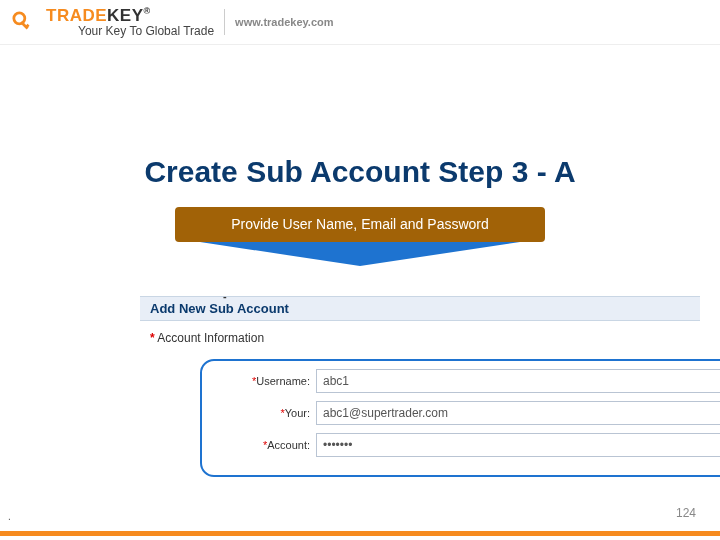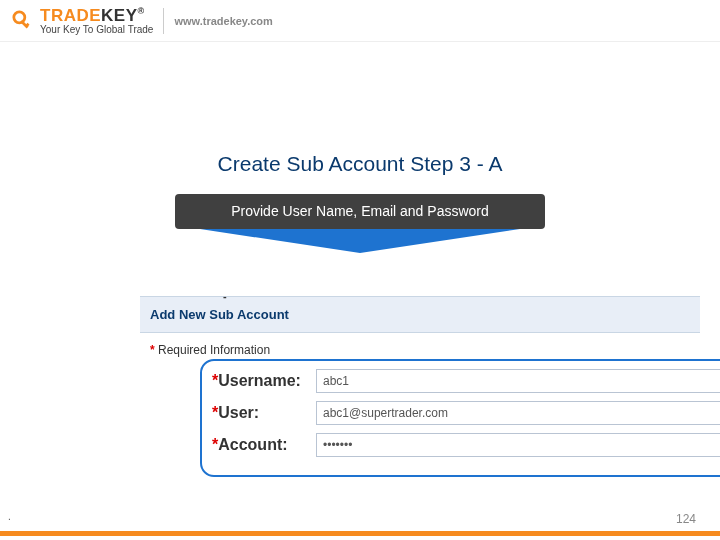--- a/index.html
+++ b/index.html
@@ -13,61 +13,62 @@
   }
   .header {
     display: flex;
     align-items: center;
     padding: 6px 12px;
     border-bottom: 1px solid #eee;
   }
   .logo {
     display: flex;
     align-items: center;
-    gap: 6px;
+    gap: 12px;
   }
   .logo-key {
     width: 22px; height: 22px;
   }
   .logo-text {
     font-weight: bold;
     font-size: 17px;
     letter-spacing: 0.5px;
   }
   .logo-text .tk-trade { color: #f68b1f; }
   .logo-text .tk-key { color: #333; }
   .logo-text .tk-r { font-size: 9px; vertical-align: super; color: #333; }
   .logo-sub {
-    font-size: 10px;
+    font-size: 12px;
     color: #444;
     margin-top: -2px;
+    margin-left: 32px;
   }
   .header-divider {
     width: 1px; height: 26px; background: #ccc;
     margin: 0 10px;
   }
   .header-url {
     font-size: 11px;
     color: #888;
     font-weight: bold;
   }
   .slide-title {
     text-align: center;
-    font-size: 21px;
-    font-weight: normal;
+    font-size: 30px;
+    font-weight: bold;
     color: #0b3a6d;
     margin-top: 110px;
   }
   .callout-wrap {
     position: relative;
     width: 370px;
     margin: 18px auto 0 auto;
   }
   .callout {
-    background: #404040;
+    background: #a16207;
     color: #fff;
     font-size: 14px;
     text-align: center;
     padding: 8px 14px;
     border-radius: 4px;
     line-height: 1.35;
   }
   .callout-arrow {
     width: 0; height: 0;
     border-left: 160px solid transparent;
@@ -88,21 +89,21 @@
     top: -7px;
     font-size: 11px;
     font-weight: bold;
     color: #333;
   }
   .form-header {
     background: #e8eef7;
     color: #0b3a6d;
     font-weight: bold;
     font-size: 13px;
-    padding: 10px 10px;
+    padding: 4px 10px;
     border-bottom: 1px solid #c9d6e4;
   }
   .req-note {
     font-size: 12px;
     padding: 10px 10px 8px 10px;
     color: #333;
   }
   .req-note .star { color: #d00; font-weight: bold; }
   .highlight-box {
     position: absolute;
@@ -114,40 +115,40 @@
     border-radius: 14px;
     padding: 8px 10px;
   }
   .field-row {
     display: flex;
     align-items: center;
     margin-bottom: 8px;
   }
   .field-label {
     width: 104px;
-    text-align: left;
-    font-size: 16px;
+    text-align: right;
+    font-size: 11px;
     color: #333;
-    font-weight: bold;
+    font-weight: normal;
     padding-right: 6px;
   }
   .field-label .star { color: #d00; }
   .field-input {
     flex: 1;
     height: 24px;
     border: 1px solid #b9c4d3;
     font-size: 12px;
     padding: 0 6px;
     color: #555;
     background: #fff;
   }
   .page-num {
     position: absolute;
     right: 24px;
-    bottom: 14px;
+    bottom: 20px;
     font-size: 12px;
     color: #888;
   }
   .dot {
     position: absolute;
     left: 8px;
     bottom: 18px;
     font-size: 10px;
     color: #555;
   }
@@ -185,30 +186,30 @@
   <div class="callout">
     <div>Provide User Name, Email  and Password</div>
   </div>
   <div class="callout-arrow"></div>
 </div>
 
 <div class="form-panel">
   <div class="form-tick">-</div>
   <div class="form-header">Add New Sub Account</div>
   <div class="req-note">
-    <span class="star">*</span><span> Required Information</span>
+    <span class="star">*</span><span> Account Information</span>
   </div>
 
   <div class="highlight-box">
     <div class="field-row">
       <div class="field-label"><span class="star">*</span><span>Username:</span></div>
       <input class="field-input" value="abc1" style="">
     </div>
     <div class="field-row">
-      <div class="field-label"><span class="star">*</span><span>User:</span></div>
+      <div class="field-label"><span class="star">*</span><span>Your:</span></div>
       <input class="field-input" value="abc1@supertrader.com" style="">
     </div>
     <div class="field-row">
       <div class="field-label"><span class="star">*</span><span>Account:</span></div>
       <input class="field-input" value="•••••••" style="">
     </div>
   </div>
 </div>
 
 <div class="dot">.</div>

